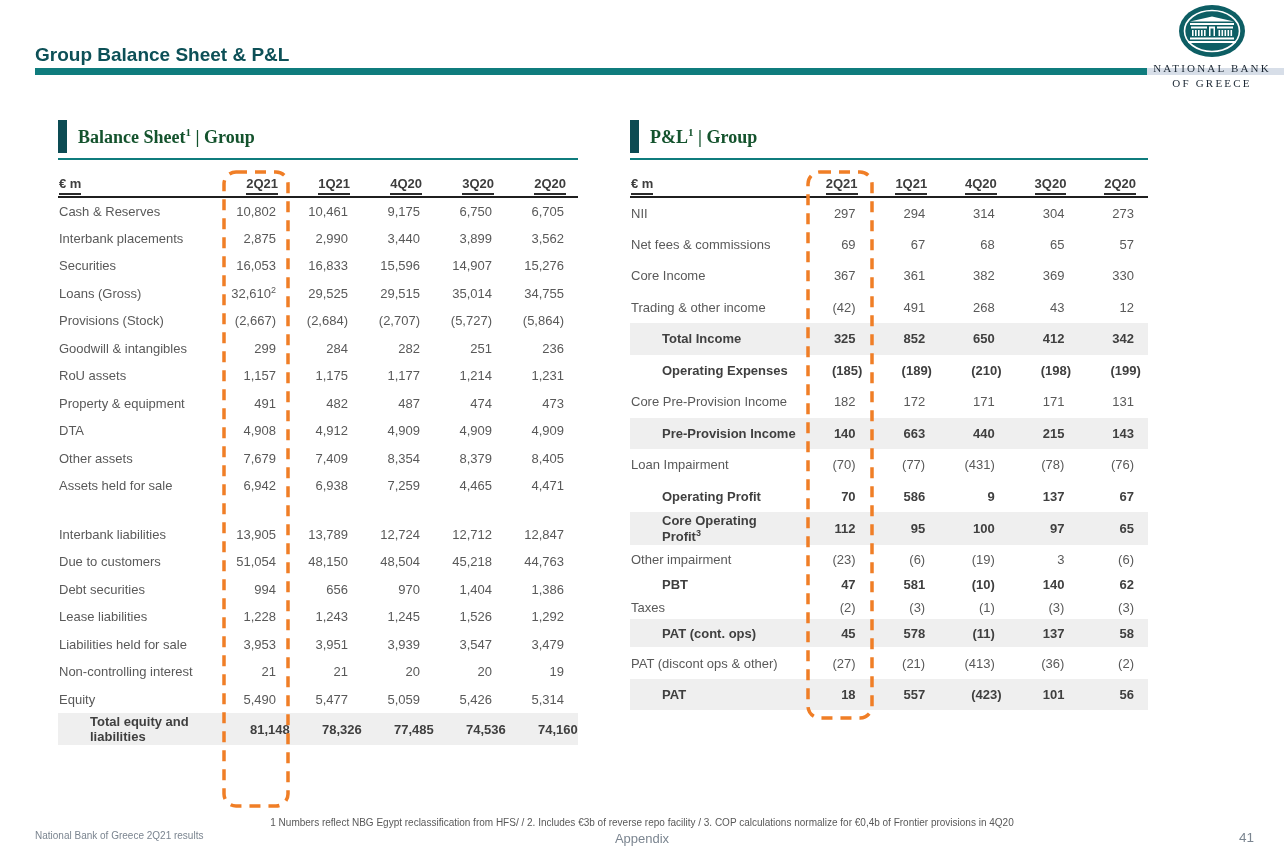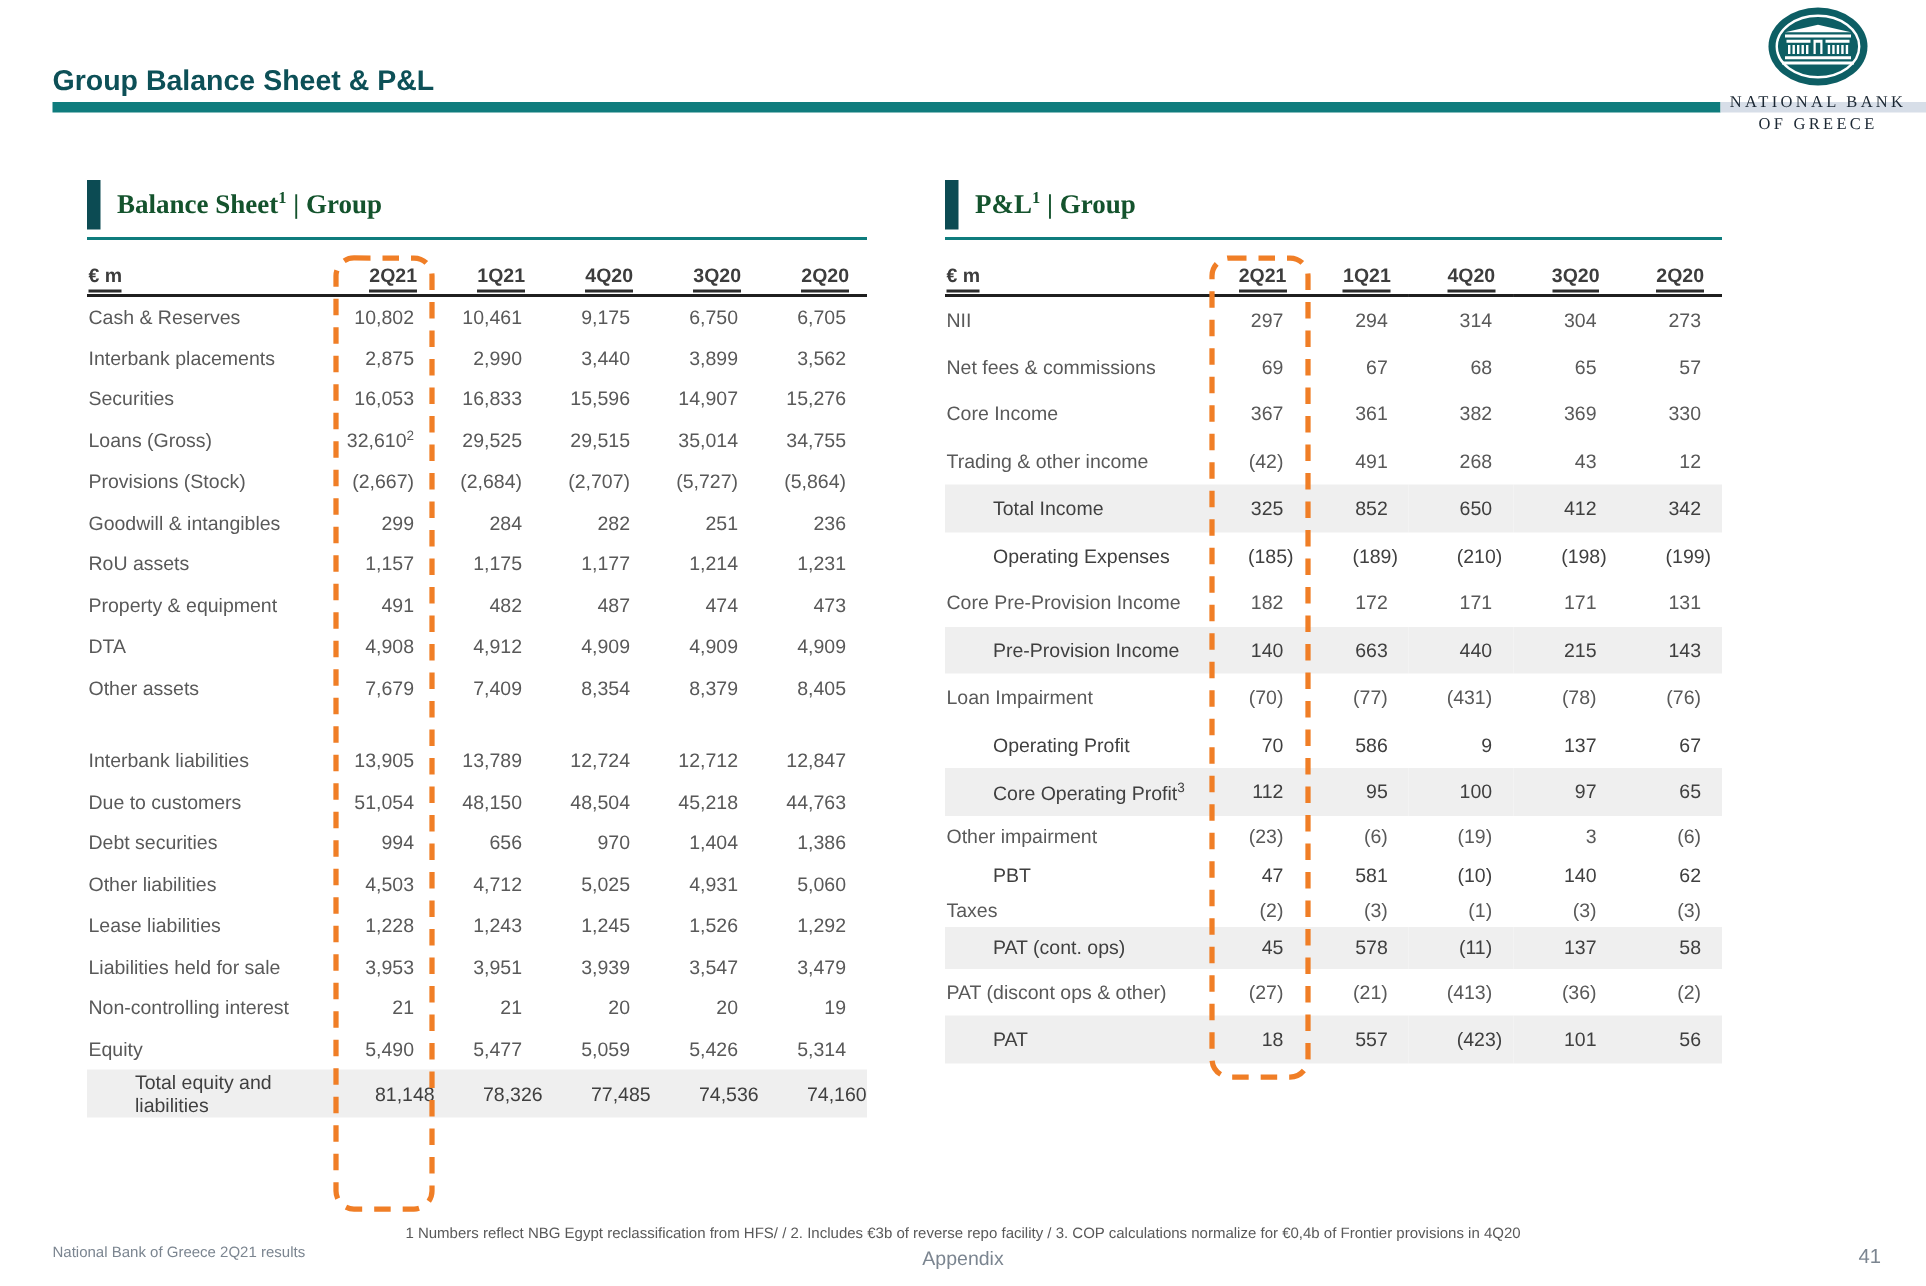--- a/index.html
+++ b/index.html
@@ -37,21 +37,21 @@
   th.lbl { text-align:left; }
   th.num { text-align:right; padding-right:12px; }
   th span { border-bottom:2px solid #2B2B2B; padding-bottom:2px; }
   td { font-size:13px; color:#595959; }
   td.lbl { text-align:left; padding-left:1px; }
   td.num { text-align:right; padding-right:14px; font-variant-numeric:tabular-nums; }
   td sup { font-size:9px; }
   .sec-bs  tbody tr { height:27.5px; }
   .sec-pnl tbody tr { height:31.5px; }
   tr.total { height:30px !important; }
-  tr.bold td { font-weight:normal; color:#3F3F3F;padding-left:32px; }
+  tr.bold td { font-weight:bold; color:#3F3F3F;padding-left:32px; }
   tr.hl { background:#EFEFEF; }
   tr.spacer { height:21px !important; }
   .sec-pnl tr.compact { height:23px !important; }
   .sec-pnl tr.semi    { height:28px !important; }
 
   
   .dash-box { position:absolute; pointer-events:none; }
   .dash-bs  { left:222px; top:170px; }
   .dash-pnl { left:806px; top:170px; }
 
@@ -199,20 +199,28 @@
             <td class="num">4,909</td>
           </tr>
           <tr class="">
             <td class="lbl">Other assets</td>
             <td class="num">7,679</td>
             <td class="num">7,409</td>
             <td class="num">8,354</td>
             <td class="num">8,379</td>
             <td class="num">8,405</td>
           </tr>
+          <tr class="">
+            <td class="lbl">Assets held for sale</td>
+            <td class="num">6,942</td>
+            <td class="num">6,938</td>
+            <td class="num">7,259</td>
+            <td class="num">4,465</td>
+            <td class="num">4,471</td>
+          </tr>
           <tr class="spacer">
             <td colspan="6"></td>
           </tr>
           <tr class="">
             <td class="lbl">Interbank liabilities</td>
             <td class="num">13,905</td>
             <td class="num">13,789</td>
             <td class="num">12,724</td>
             <td class="num">12,712</td>
             <td class="num">12,847</td>
@@ -225,28 +233,20 @@
             <td class="num">45,218</td>
             <td class="num">44,763</td>
           </tr>
           <tr class="">
             <td class="lbl">Debt securities</td>
             <td class="num">994</td>
             <td class="num">656</td>
             <td class="num">970</td>
             <td class="num">1,404</td>
             <td class="num">1,386</td>
-          </tr>
-          <tr class="">
-            <td class="lbl">Other liabilities</td>
-            <td class="num">4,503</td>
-            <td class="num">4,712</td>
-            <td class="num">5,025</td>
-            <td class="num">4,931</td>
-            <td class="num">5,060</td>
           </tr>
           <tr class="">
             <td class="lbl">Lease liabilities</td>
             <td class="num">1,228</td>
             <td class="num">1,243</td>
             <td class="num">1,245</td>
             <td class="num">1,526</td>
             <td class="num">1,292</td>
           </tr>
           <tr class="">

